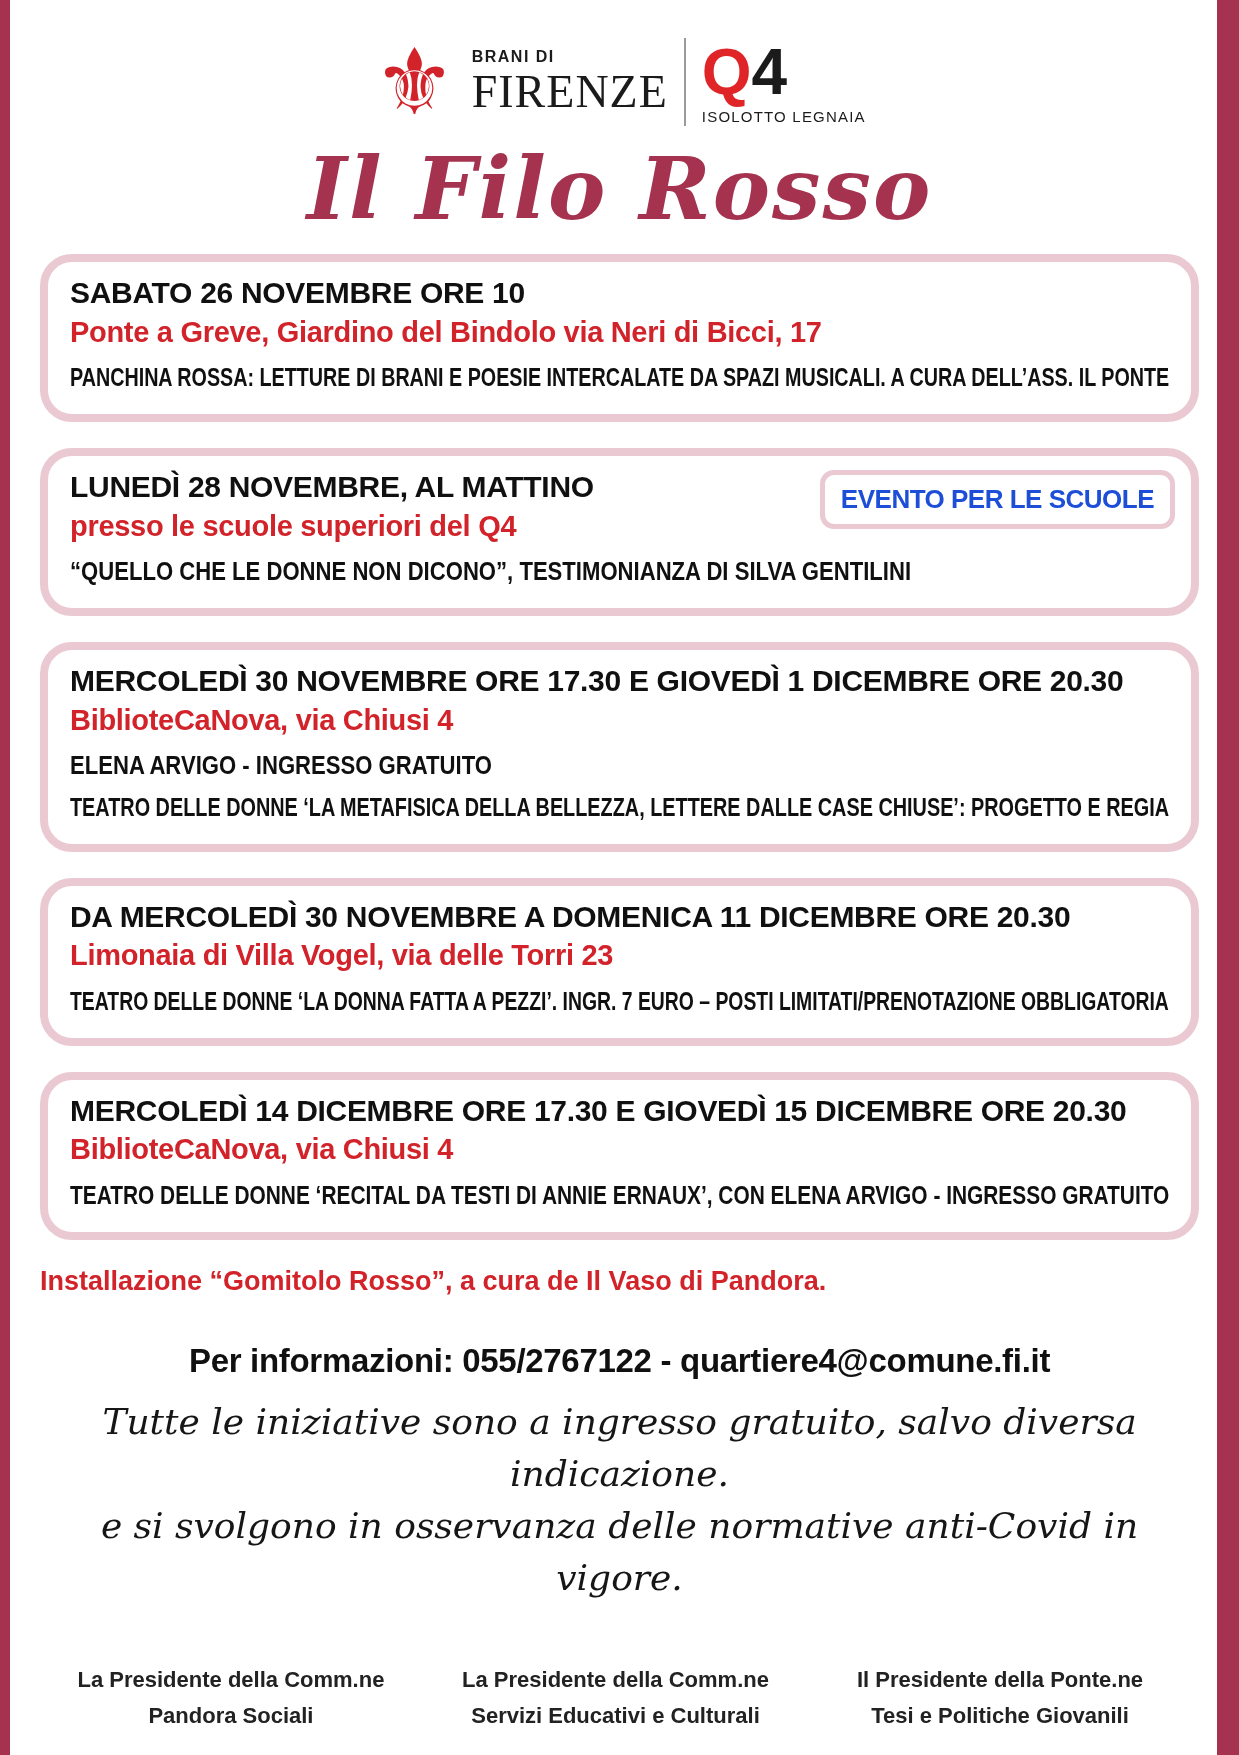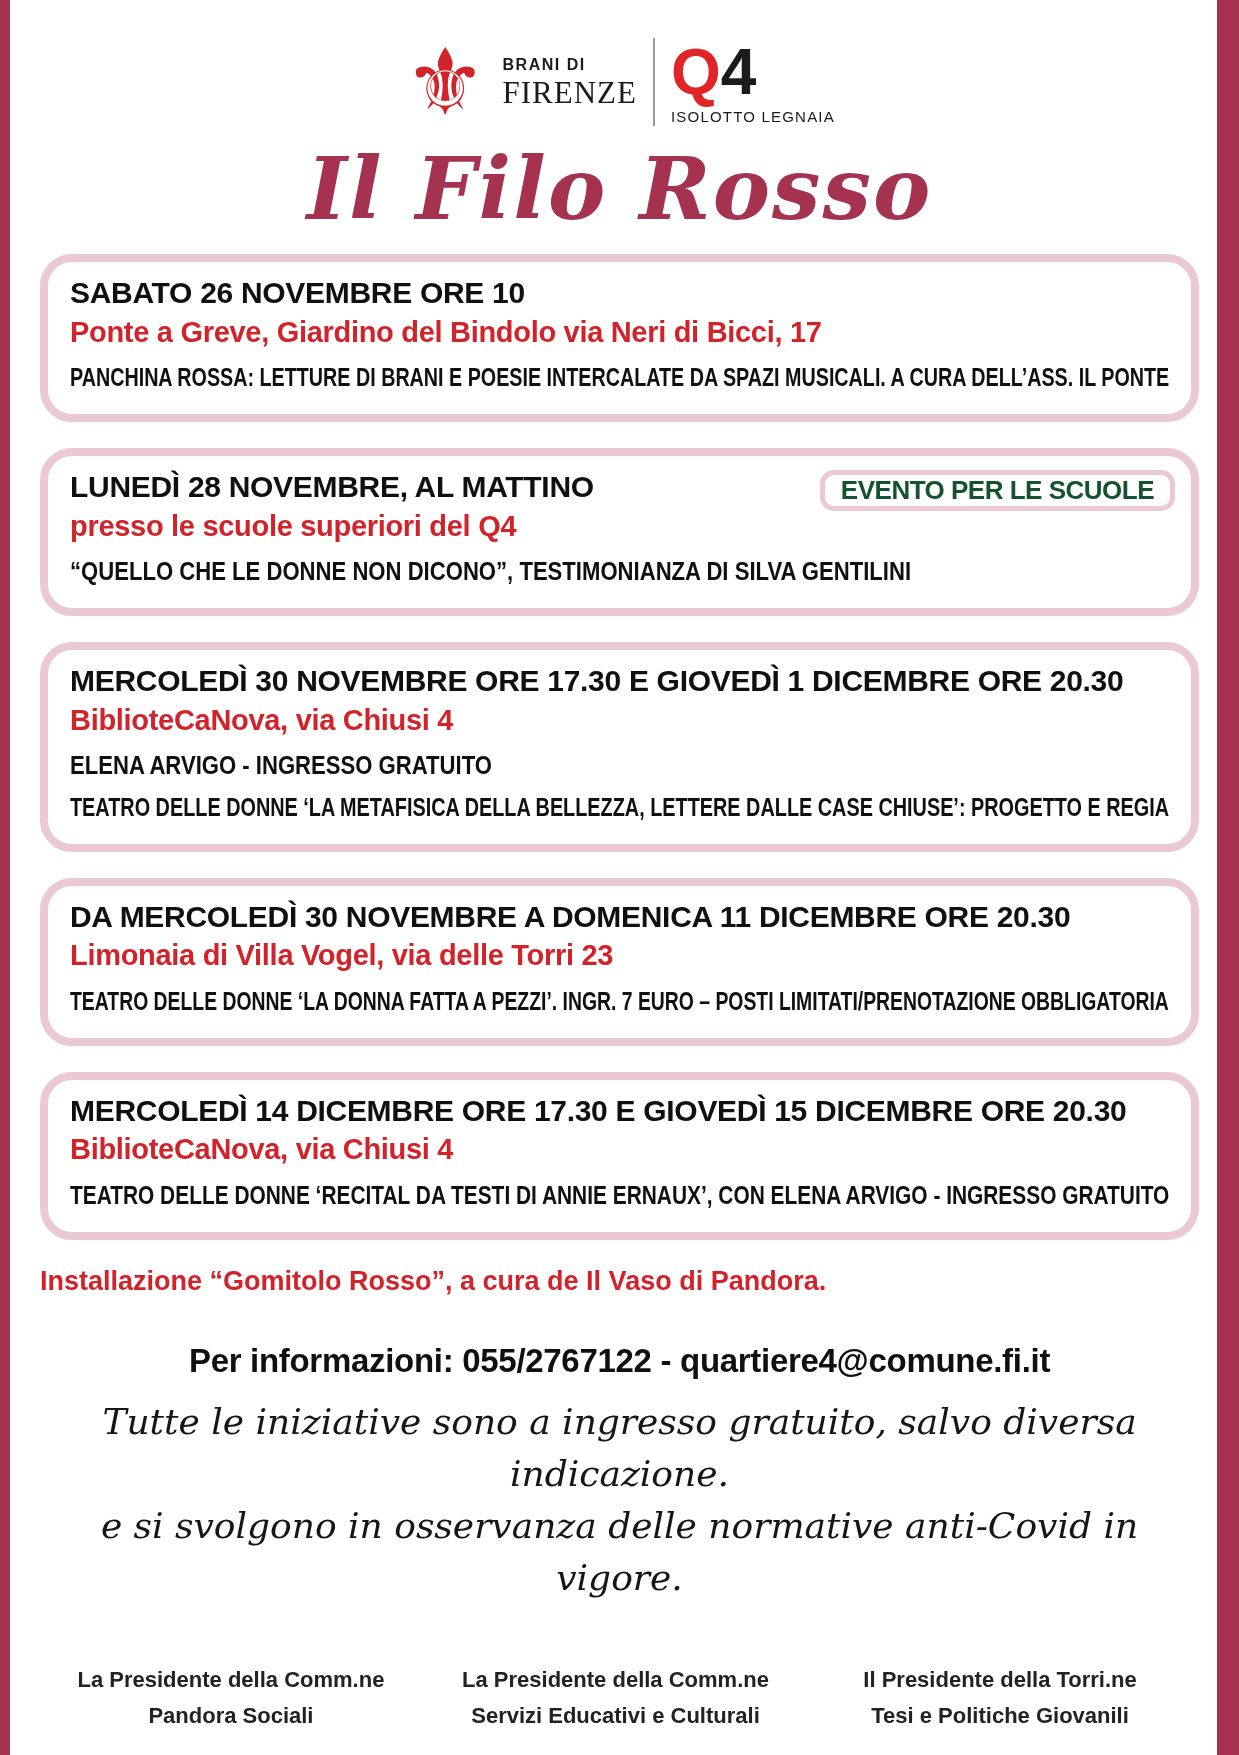--- a/index.html
+++ b/index.html
@@ -12,21 +12,21 @@
   .edge-left{left:0;width:10px;}
   .edge-right{right:0;width:22px;}
 
   .content{position:absolute;left:10px;right:22px;top:0;bottom:0;padding:26px 18px 0 30px;}
 
   
   .logo-row{display:flex;justify-content:center;align-items:center;gap:16px;height:112px;}
   .lily{font-size:92px;line-height:1;color:#d2232a;}
   .comune-block{line-height:1;}
   .comune-top{font-size:16px;font-weight:bold;letter-spacing:1.5px;color:#1b1b1b;}
-  .comune-name{font-family:"Liberation Serif",serif;font-size:31px;letter-spacing:1px;color:#1b1b1b;margin-top:4px;}
+  .comune-name{font-family:"Liberation Serif",serif;font-size:46px;letter-spacing:1px;color:#1b1b1b;margin-top:4px;}
   .logo-divider{width:2px;height:88px;background:#9a9a9a;}
   .q4-block{line-height:1;}
   .q4-line{font-size:64px;font-weight:bold;}
   .q4-q{color:#e02528;}
   .q4-num{color:#1b1b1b;}
   .q4-sub{font-size:15px;letter-spacing:1.2px;color:#1b1b1b;margin-top:5px;}
 
   .main-title{
     text-align:center;font-family:"DejaVu Serif",serif;font-style:italic;font-weight:bold;
     font-size:86px;color:#a5334f;line-height:1.05;margin:6px 0 20px;
@@ -41,22 +41,22 @@
   .event-date{font-size:30px;font-weight:bold;color:#101010;line-height:1.25;letter-spacing:-0.3px;white-space:nowrap;display:inline-block;transform-origin:left center;}
   .event-loc{font-size:29px;font-weight:bold;color:#d2232a;line-height:1.25;margin-top:2px;letter-spacing:-0.3px;white-space:nowrap;display:inline-block;transform-origin:left center;}
   .line-wrap{overflow:visible;}
   .event-desc{margin-top:6px;}
   .desc-line{
     font-size:26px;font-weight:bold;color:#101010;line-height:1.62;
     white-space:nowrap;display:inline-block;transform-origin:left center;letter-spacing:0;
   }
   .badge{
     position:absolute;top:14px;right:16px;background:#fff;
-    border:5px solid #eac9d3;border-radius:14px;padding:0 16px;
-    font-size:26px;font-weight:bold;color:#14532d;letter-spacing:-0.5px;white-space:nowrap;
+    border:5px solid #eac9d3;border-radius:14px;padding:9px 16px;
+    font-size:26px;font-weight:bold;color:#1d4ed8;letter-spacing:-0.5px;white-space:nowrap;
   }
 
   
   .installation{color:#d2232a;font-weight:bold;font-size:27px;margin-top:16px;}
   .info-line{text-align:center;color:#101010;font-weight:bold;font-size:33px;margin-top:45px;letter-spacing:-0.3px;}
   .notes{text-align:center;font-family:"DejaVu Serif",serif;font-style:italic;font-size:36px;color:#161616;margin-top:16px;line-height:1.45;}
   .sign-row{display:flex;justify-content:space-between;margin:58px 18px 0 10px;text-align:center;}
   .sign-col{width:32%;}
   .sign-role{font-size:22px;font-weight:bold;color:#222;line-height:1.6;}
   .sign-name{margin-top:26px;color:#c8242b;font-family:"DejaVu Serif",serif;font-style:italic;font-weight:bold;font-size:30px;letter-spacing:1px;}
@@ -143,20 +143,20 @@
     </div>
     <div class="sign-col">
       <div class="sign-role">
         <div>La Presidente della Comm.ne</div>
         <div>Servizi Educativi e Culturali</div>
       </div>
       <div class="sign-name">Beatrice Barbieri</div>
     </div>
     <div class="sign-col">
       <div class="sign-role">
-        <div>Il Presidente della Torri.ne</div>
+        <div>Il Presidente della Ponte.ne</div>
         <div>Tesi e Politiche Giovanili</div>
       </div>
       <div class="sign-name">Marco Burgassi</div>
     </div>
   </div>
 
 </div>
 
 </body></html>

